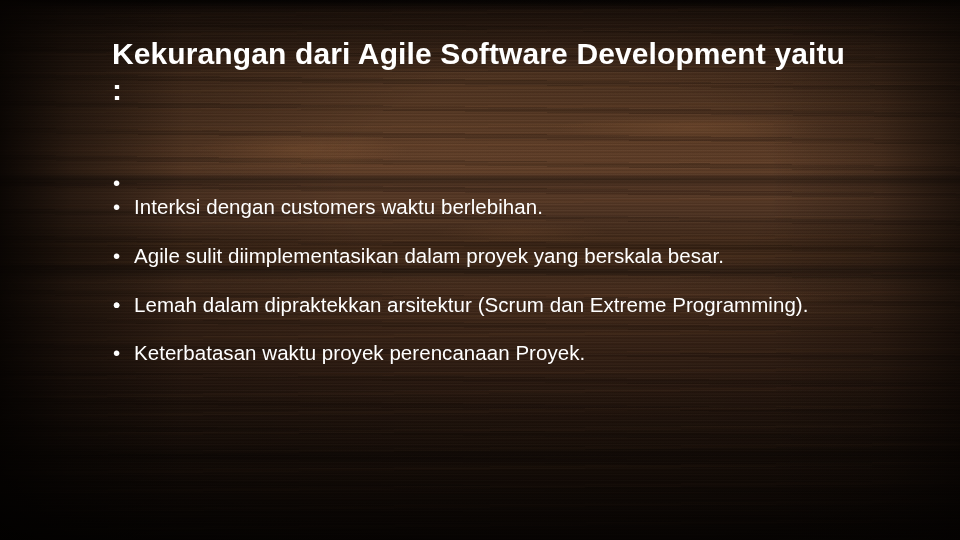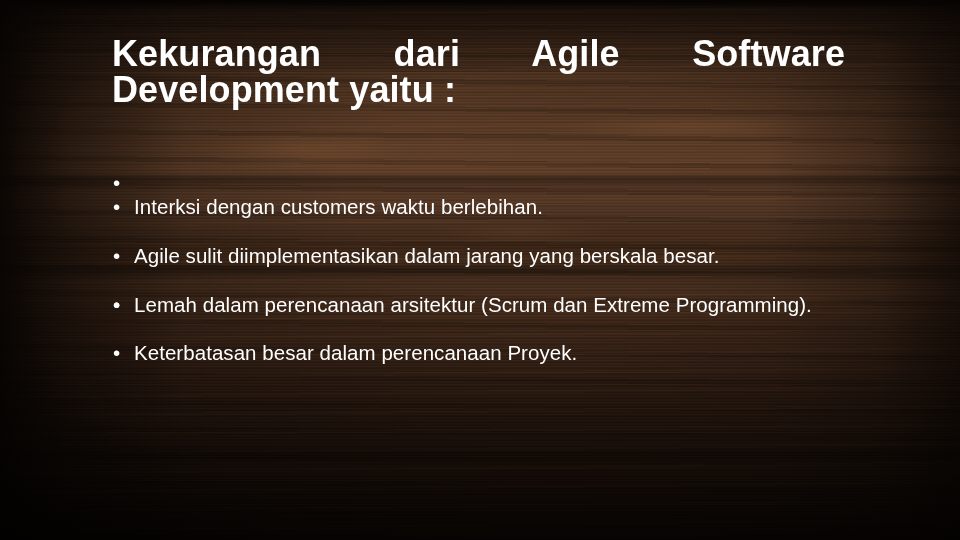--- a/index.html
+++ b/index.html
@@ -108,21 +108,21 @@
       linear-gradient(0deg, rgba(8,4,2,0.80) 0px, rgba(8,4,2,0.34) 70px, rgba(0,0,0,0.0) 180px),
       linear-gradient(180deg, rgba(8,4,2,0.55) 0px, rgba(0,0,0,0.0) 60px);
   }
 
   
   .content{position:absolute;inset:0;}
 
   .title{
     position:absolute;left:112px;top:36px;width:733px;
     color:#ffffff;
-    font-size:36px;line-height:36px;
+    font-size:30px;line-height:36px;
     font-weight:bold;
     text-align:justify;
     text-align-last:left;
     letter-spacing:0.1px;
     white-space:pre-wrap;
   }
 
   .bullets{
     position:absolute;left:112px;top:170px;width:734px;
   }
@@ -173,32 +173,32 @@
         <span class="dot">•</span>
       </div>
 
       <div class="bullet b2">
         <span class="dot">•</span>
         <span>Interksi dengan customers waktu berlebihan.</span>
       </div>
 
       <div class="bullet b3 wrap">
         <span class="dot">•</span>
-        <span>Agile sulit diimplementasikan dalam jarang yang berskala besar.</span>
+        <span>Agile sulit diimplementasikan dalam proyek yang berskala besar.</span>
       </div>
 
       <div class="bullet b4">
         <span class="dot">•</span>
       </div>
 
       <div class="bullet b5 wrap">
         <span class="dot">•</span>
-        <span>Lemah dalam perencanaan arsitektur (Scrum dan Extreme Programming).</span>
+        <span>Lemah dalam dipraktekkan arsitektur (Scrum dan Extreme Programming).</span>
       </div>
 
       <div class="bullet b6">
         <span class="dot">•</span>
-        <span>Keterbatasan besar dalam perencanaan Proyek.</span>
+        <span>Keterbatasan waktu proyek perencanaan Proyek.</span>
       </div>
 
     </div>
   </div>
 </div>
 
 </body></html>

